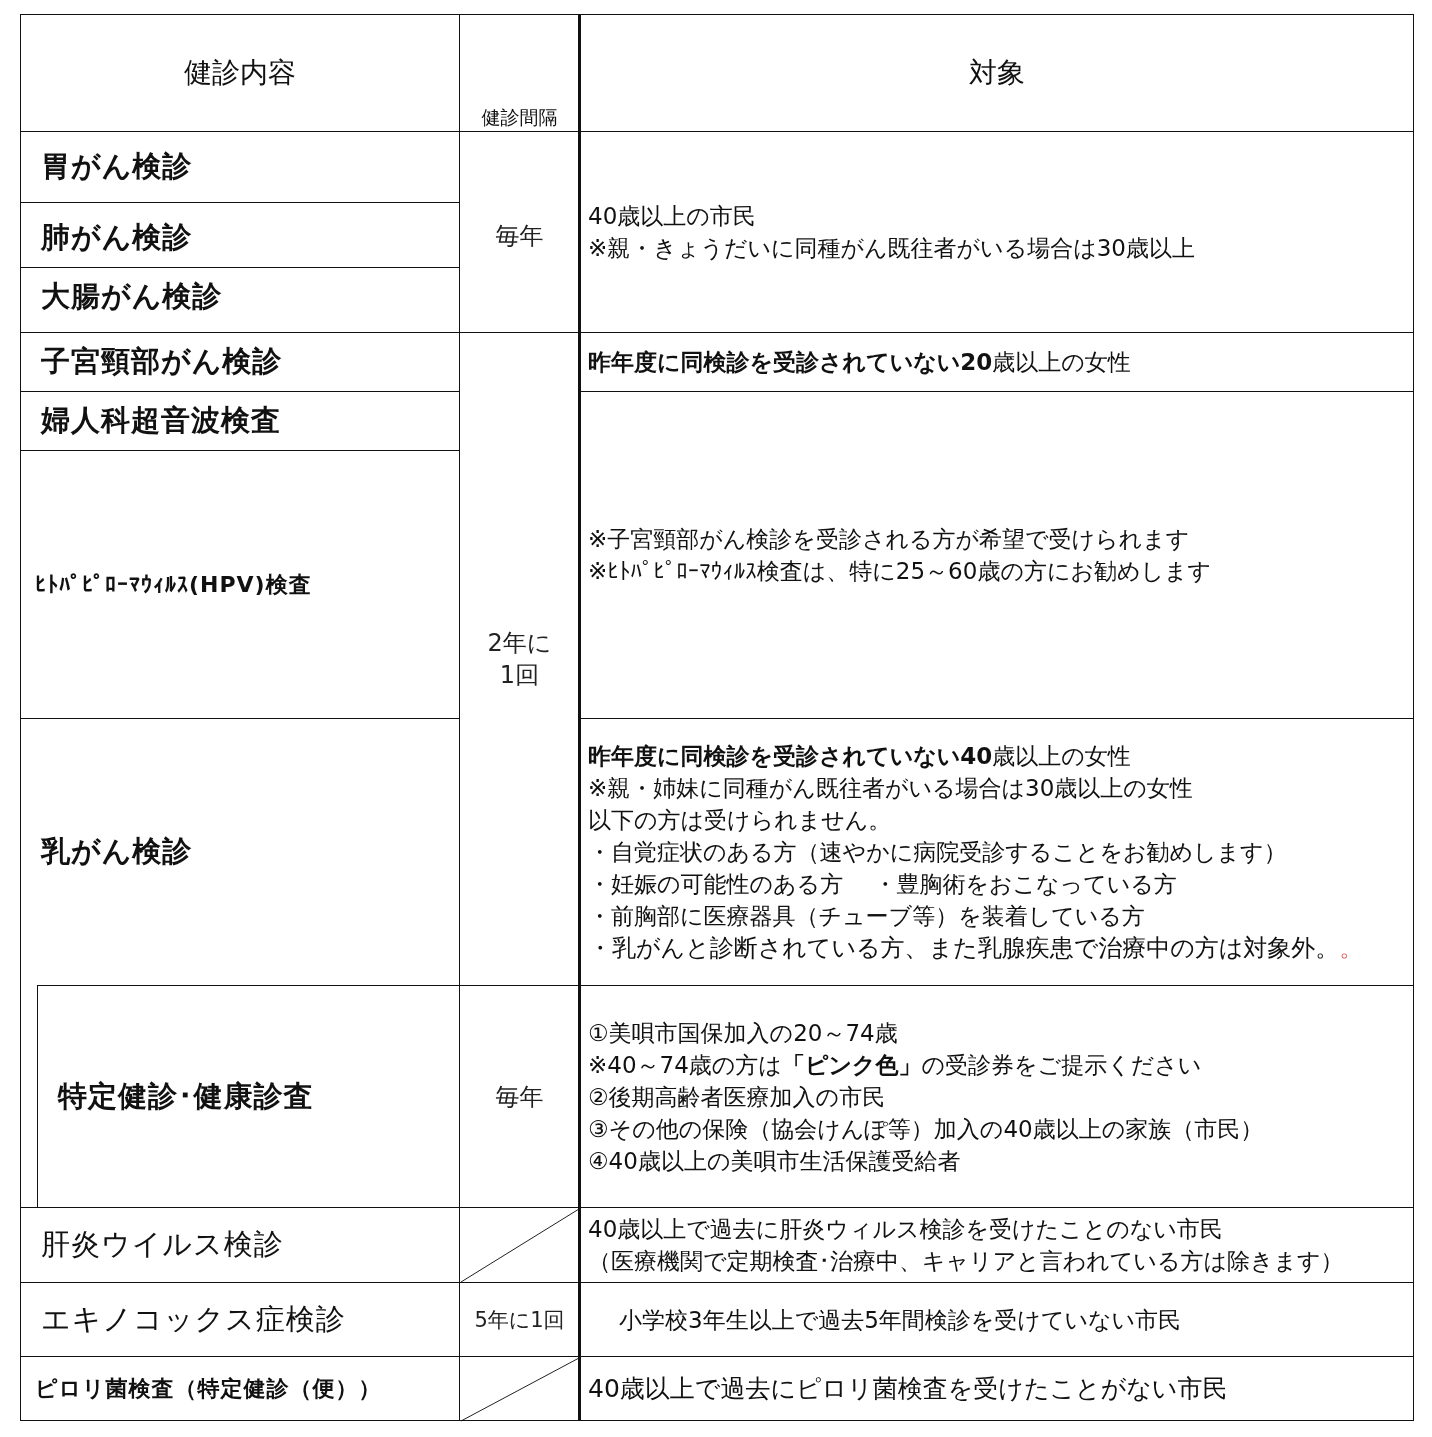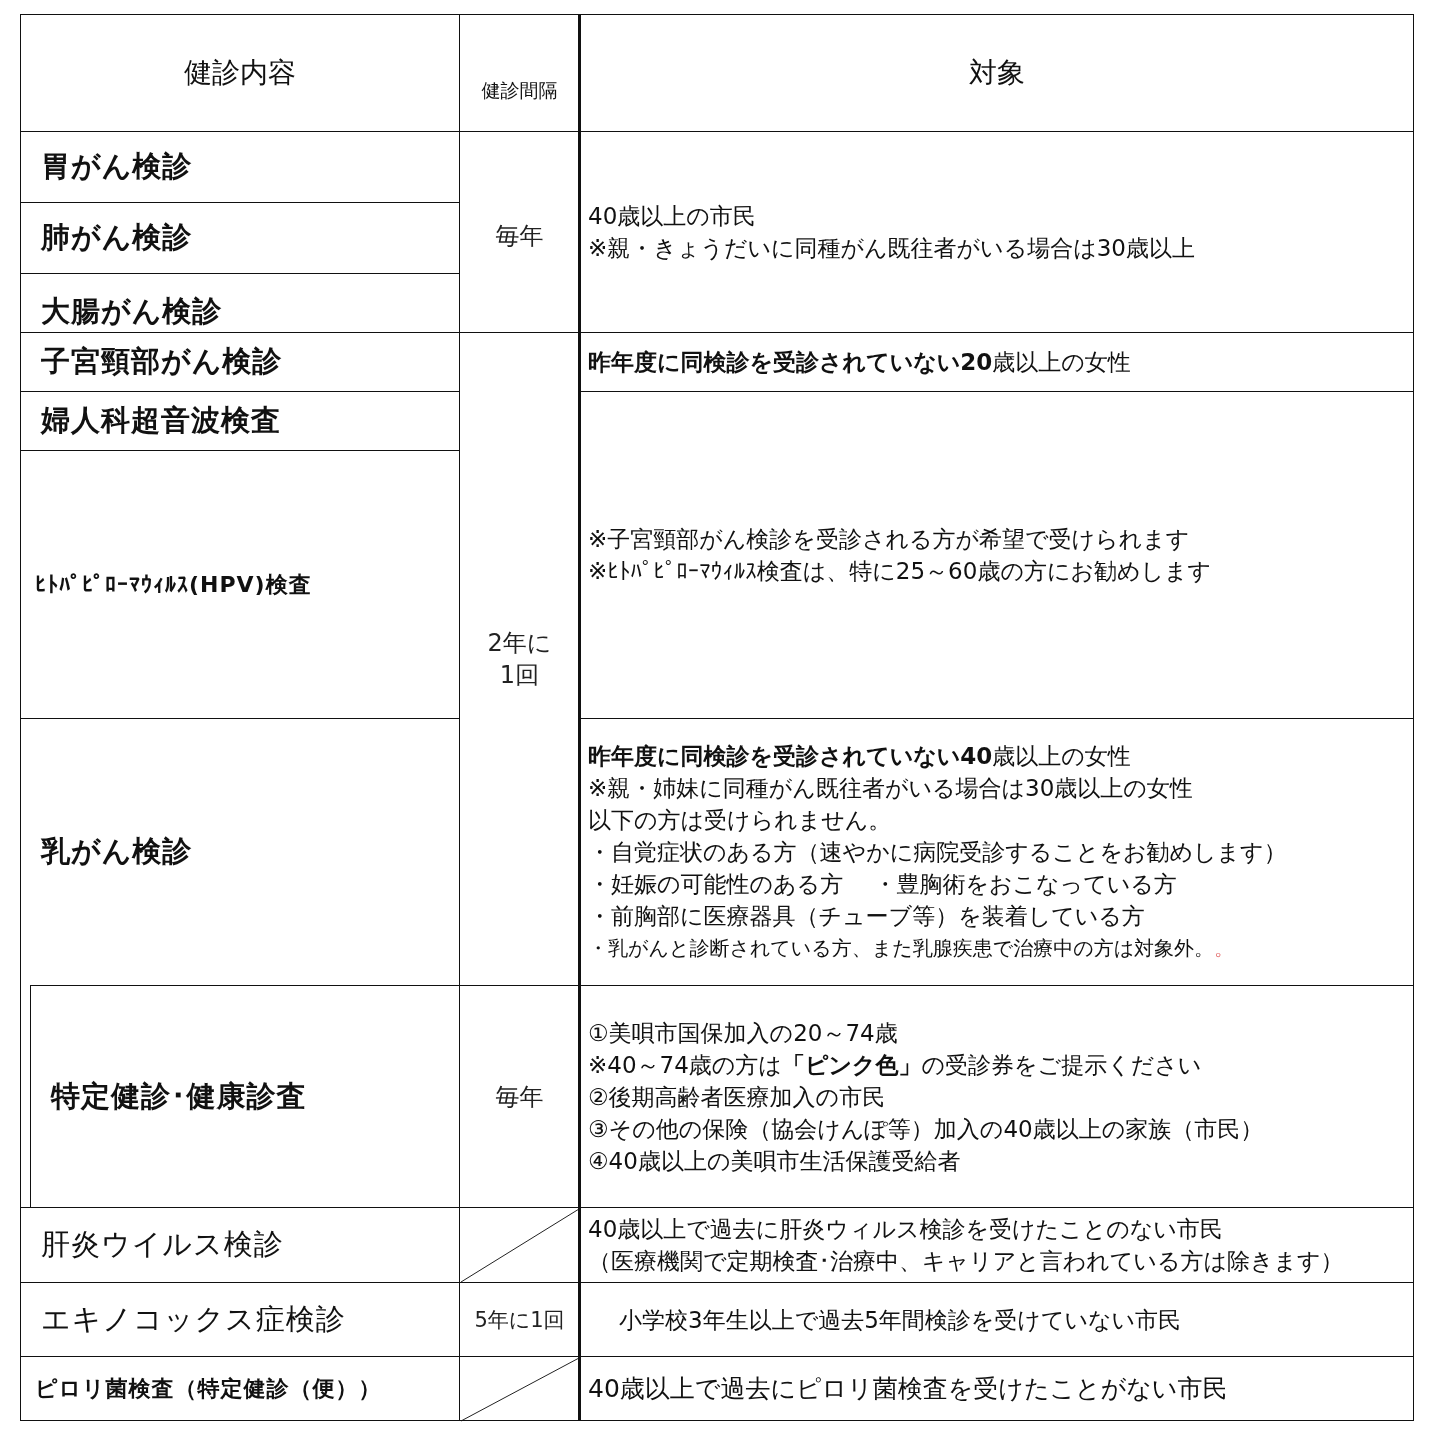--- a/index.html
+++ b/index.html
@@ -25,34 +25,34 @@
   svg.slash { position: absolute; left: 0; top: 0; }
 </style>
 </head>
 <body>
 
 <div class="tbl">
 
   <div class="cell hdr b" style="left:0;top:0;width:439px;height:117px;">
     <span>健診内容</span>
   </div>
-  <div class="cell hdr small b" style="left:439px;top:0;width:120px;height:117px;align-items:center;padding-top:36px;">
+  <div class="cell hdr small b" style="left:439px;top:0;width:120px;height:117px;align-items:flex-end;padding-top:36px;">
     <span>健診間隔</span>
   </div>
   <div class="cell hdr b" style="left:559px;top:0;width:835px;height:117px;">
     <span>対象</span>
   </div>
 
   <div class="cell name b" style="left:0;top:117px;width:439px;height:71px;">
     <span>胃がん検診</span>
   </div>
   <div class="cell name b" style="left:0;top:188px;width:439px;height:71px;text-align:center;">
     <span>肺がん検診</span>
   </div>
-  <div class="cell name b" style="left:0;top:259px;width:439px;height:59px;align-items:flex-end;">
+  <div class="cell name b" style="left:0;top:253px;width:439px;height:59px;">
     <span>大腸がん検診</span>
   </div>
   <div class="cell interval b" style="left:439px;top:117px;width:120px;height:201px;align-items:flex-start;padding-top:88px;">
     <span>毎年</span>
   </div>
   <div class="cell target b" style="left:559px;top:117px;width:835px;height:201px;">
     <div class="line">40歳以上の市民</div>
     <div class="line">※親・きょうだいに同種がん既往者がいる場合は30歳以上</div>
   </div>
 
@@ -83,24 +83,24 @@
   <div class="cell name b" style="left:0;top:704px;width:439px;height:267px;">
     <span>乳がん検診</span>
   </div>
   <div class="cell target b" style="left:559px;top:704px;width:835px;height:267px;">
     <div class="line"><span class="bold">昨年度に同検診を受診されていない40</span><span>歳以上の女性</span></div>
     <div class="line">※親・姉妹に同種がん既往者がいる場合は30歳以上の女性</div>
     <div class="line">以下の方は受けられません。</div>
     <div class="line">・自覚症状のある方（速やかに病院受診することをお勧めします）</div>
     <div class="line">・妊娠の可能性のある方　 ・豊胸術をおこなっている方</div>
     <div class="line">・前胸部に医療器具（チューブ等）を装着している方</div>
-    <div class="line" style="font-size:20px;"><span>・乳がんと診断されている方、また乳腺疾患で治療中の方は対象外。</span><span class="red">。</span></div>
+    <div class="line" style="font-size:24px;"><span>・乳がんと診断されている方、また乳腺疾患で治療中の方は対象外。</span><span class="red">。</span></div>
   </div>
 
-  <div class="cell name b" style="left:10px;top:971px;width:439px;height:222px;">
+  <div class="cell name b" style="left:17px;top:971px;width:439px;height:222px;">
     <span>特定健診･健康診査</span>
   </div>
   <div class="cell interval b" style="left:439px;top:971px;width:120px;height:222px;">
     <span>毎年</span>
   </div>
   <div class="cell target b" style="left:559px;top:971px;width:835px;height:222px;">
     <div class="line">①美唄市国保加入の20～74歳</div>
     <div class="line"><span>※40～74歳の方は</span><span class="bold">「ピンク色」</span><span>の受診券をご提示ください</span></div>
     <div class="line">②後期高齢者医療加入の市民</div>
     <div class="line">③その他の保険（協会けんぽ等）加入の40歳以上の家族（市民）</div>

